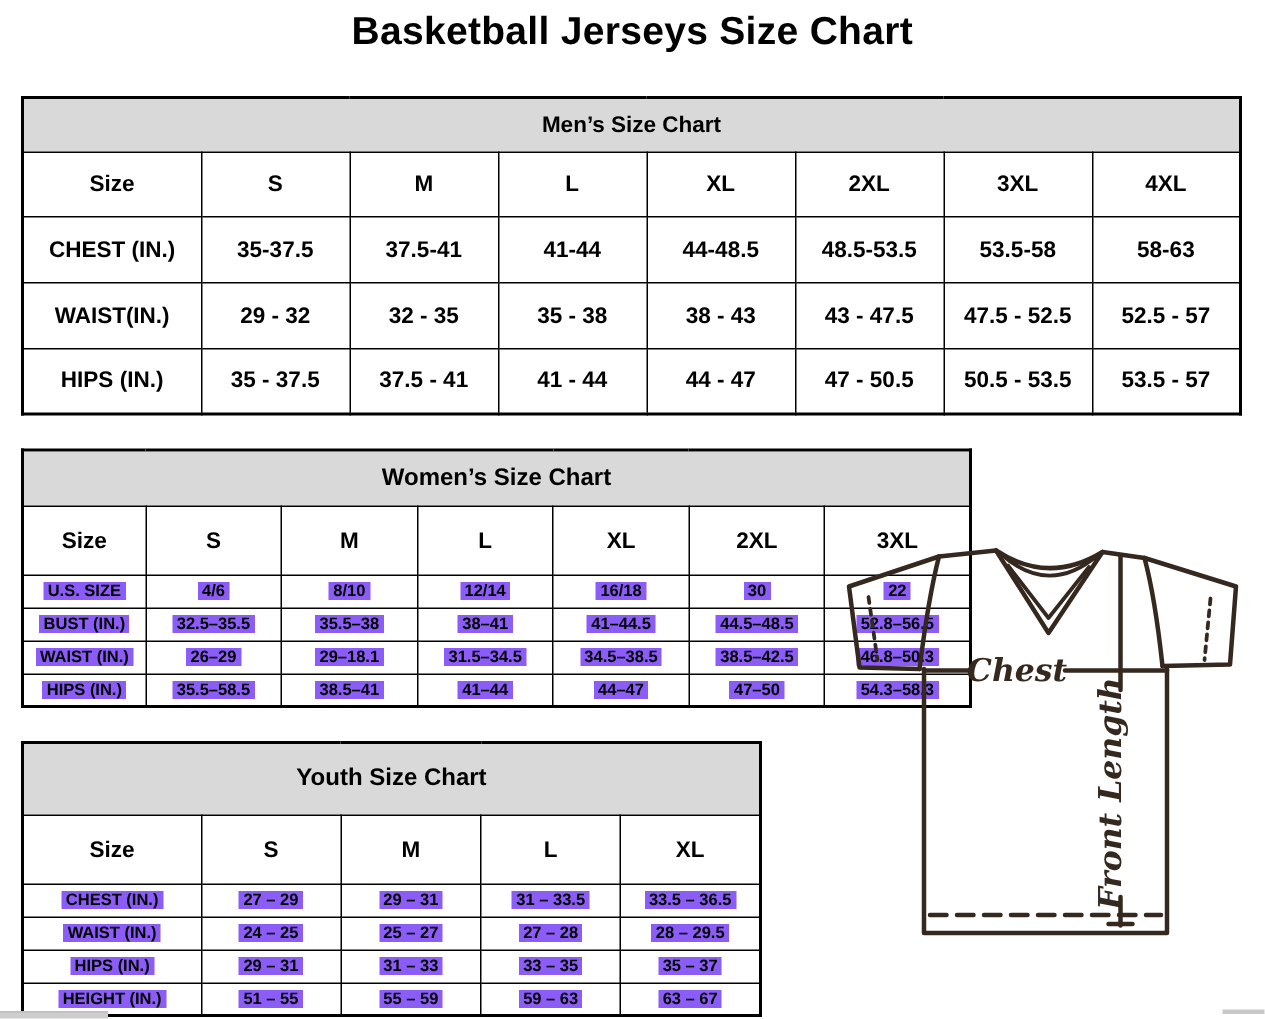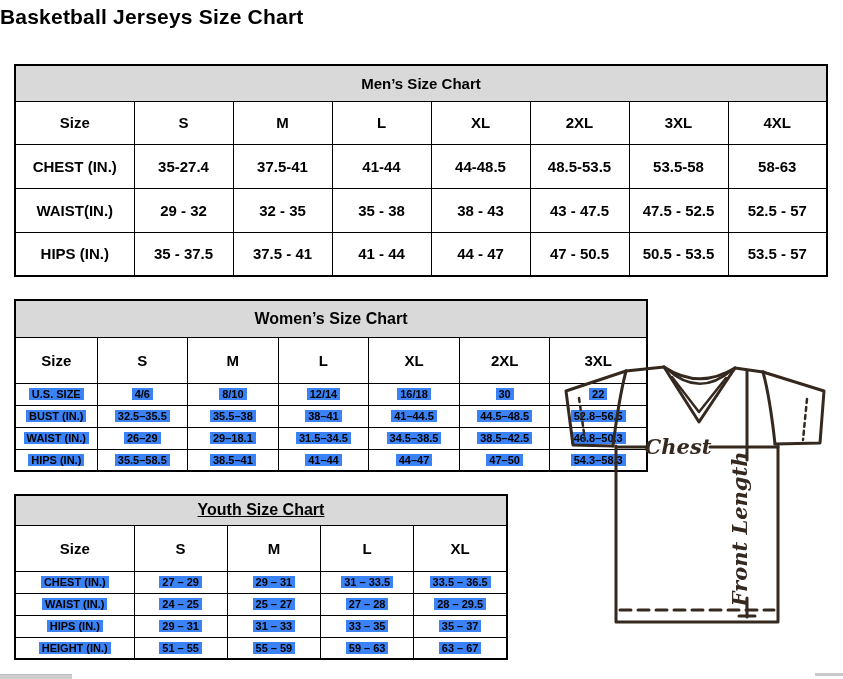--- a/index.html
+++ b/index.html
@@ -1,22 +1,22 @@
 <!DOCTYPE html>
 <html><head>
 <meta charset="utf-8">
 <style>
   html,body{margin:0;padding:0;}
   body{
     width:843px;height:679px;position:relative;background:#ffffff;
     font-family:"Liberation Sans", sans-serif;color:#000;overflow:hidden;
   }
   .page-title{
-    position:absolute;top:5px;left:0;width:100%;
-    font-size:21px;font-weight:bold;letter-spacing:0.2px;
+    position:absolute;top:5px;left:0;width:100%;text-align:center;
+    font-size:26px;font-weight:bold;letter-spacing:0.2px;
   }
   table.size-table{
     position:absolute;border-collapse:collapse;table-layout:fixed;
     border:2px solid #000;background:#fff;
   }
   table.size-table th, table.size-table td{
     border:1.5px solid #000;text-align:center;vertical-align:middle;
     font-weight:bold;padding:0;overflow:hidden;white-space:nowrap;
   }
   tr.caption th{background:#d9d9d9;font-size:16px;}
@@ -32,27 +32,27 @@
   #women-table col.first{width:82px;}
   #women-table col.last{width:97px;}
   #women-table tr.caption{height:37px;}
   #women-table tr.sizehead{height:46px;}
   #women-table tr.data{height:22px;}
   #women-table tr.sizehead th{font-size:15px;}
   #women-table tr.data th, #women-table tr.data td{font-size:11px;border-width:1px;}
   
   #youth-table{left:14px;top:494px;width:494px;}
   #youth-table col.first{width:119px;}
-  #youth-table tr.caption{height:30px;text-decoration:underline;}
+  #youth-table tr.caption{height:48px;}
   #youth-table tr.sizehead{height:46px;}
   #youth-table tr.data{height:22px;}
   #youth-table tr.sizehead th{font-size:15px;}
   #youth-table tr.data th, #youth-table tr.data td{font-size:11px;border-width:1px;}
   
-  table.fine tr.data span{background:#3b82f6;padding:0 3px;}
+  table.fine tr.data span{background:#8b5cf6;padding:0 3px;}
   
   .jersey-wrap{position:absolute;left:558px;top:360px;width:280px;height:300px;}
   .jersey-wrap svg{display:block;}
   .measure-text{
     font-family:"DejaVu Serif", serif;font-style:italic;font-weight:bold;
     font-size:21px;fill:#35281f;
   }
   
   .scroll-left{position:absolute;left:0;top:674px;width:72px;height:4px;background:#cdcdcd;border-top:1px solid #bdbdbd;}
   .scroll-right{position:absolute;left:815px;top:673px;width:28px;height:3px;background:#c9c9c9;}
@@ -82,21 +82,21 @@
         <th><span>S</span></th>
         <th><span>M</span></th>
         <th><span>L</span></th>
         <th><span>XL</span></th>
         <th><span>2XL</span></th>
         <th><span>3XL</span></th>
         <th><span>4XL</span></th>
       </tr>
       <tr class="data">
         <th><span>CHEST (IN.)</span></th>
-        <td><span>35-27.4</span></td>
+        <td><span>35-37.5</span></td>
         <td><span>37.5-41</span></td>
         <td><span>41-44</span></td>
         <td><span>44-48.5</span></td>
         <td><span>48.5-53.5</span></td>
         <td><span>53.5-58</span></td>
         <td><span>58-63</span></td>
       </tr>
       <tr class="data">
         <th><span>WAIST(IN.)</span></th>
         <td><span>29 - 32</span></td>

